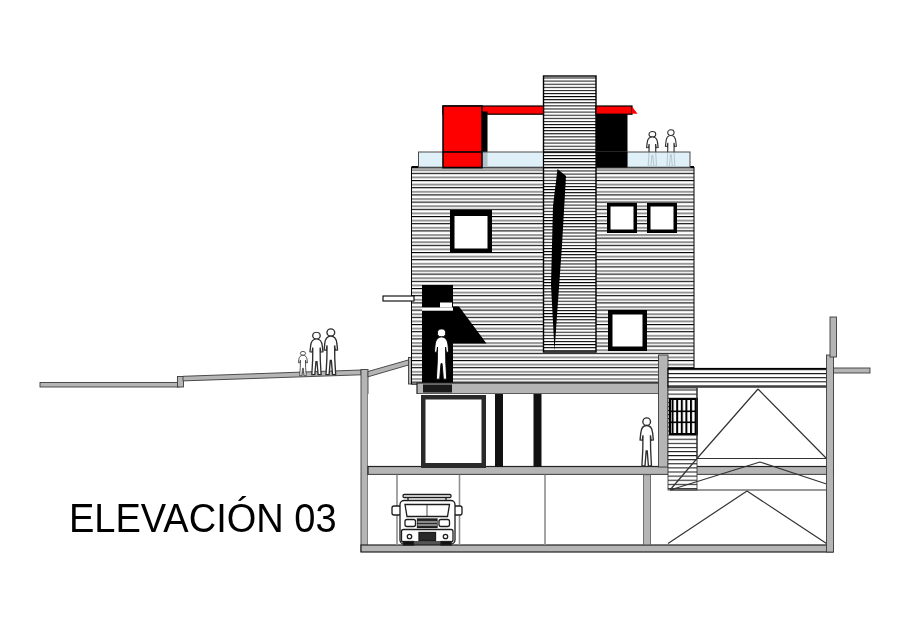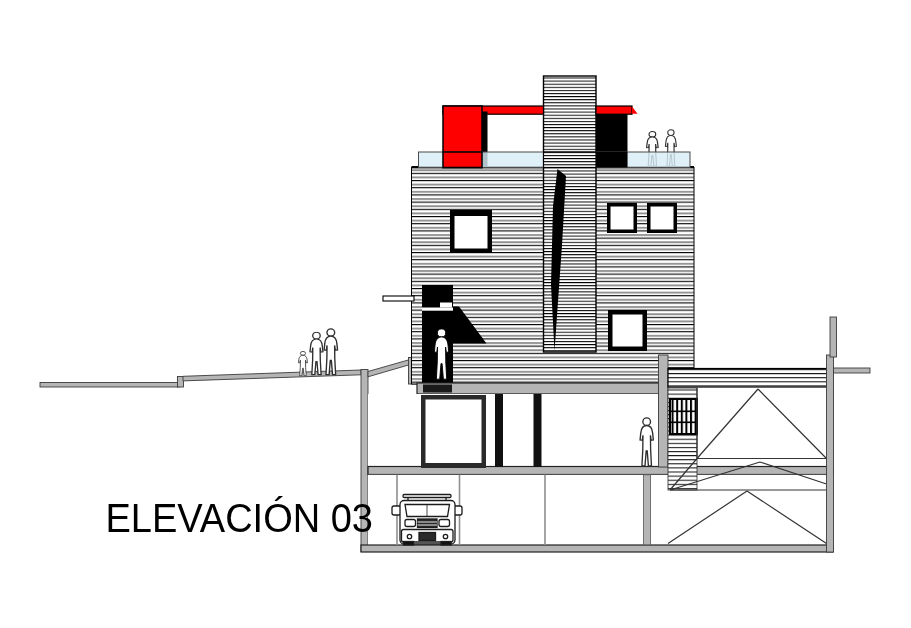--- a/index.html
+++ b/index.html
@@ -1,18 +1,18 @@
 <!DOCTYPE html>
 <html style="--accent_red: #fe0000; --glass_blue: #d9edf8; --wall_gray: #b5b5b5; --ink_black: #000000; --paper_white: #ffffff;"><head>
 <meta charset="utf-8">
 <style>
   html,body{margin:0;padding:0;background:#fff;}
   #canvas{
     position:relative;width:911px;height:628px;background:var(--paper_white,#fff);
-    overflow:hidden;font-family:"Liberation Sans",sans-serif;text-align:right;
+    overflow:hidden;font-family:"Liberation Sans",sans-serif;
   }
   #drawing{position:absolute;left:0;top:0;}
   #title{
     position:absolute;left:69px;top:496px;width:320px;
     font-family:"Liberation Sans",sans-serif;
     font-size:40px;font-weight:400;letter-spacing:0px;
     color:var(--ink_black,#000);white-space:nowrap;
     transform:scaleX(0.95);transform-origin:left top;
   }
 </style>

